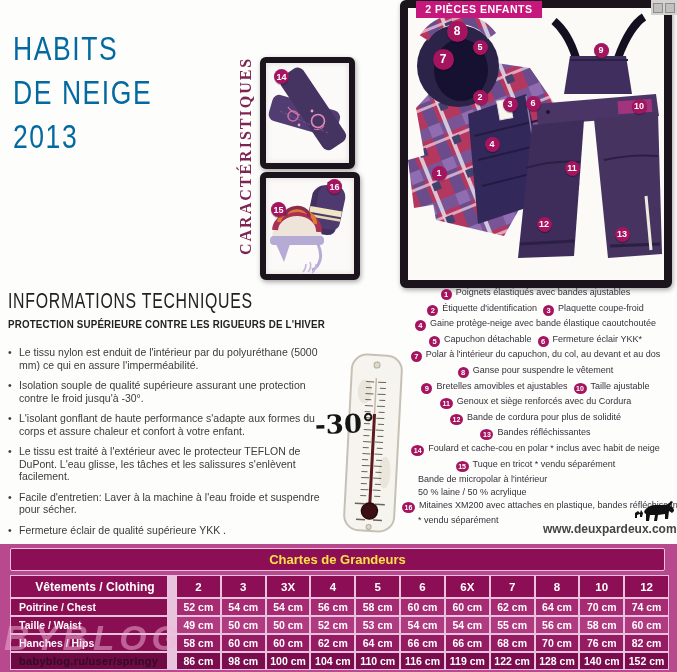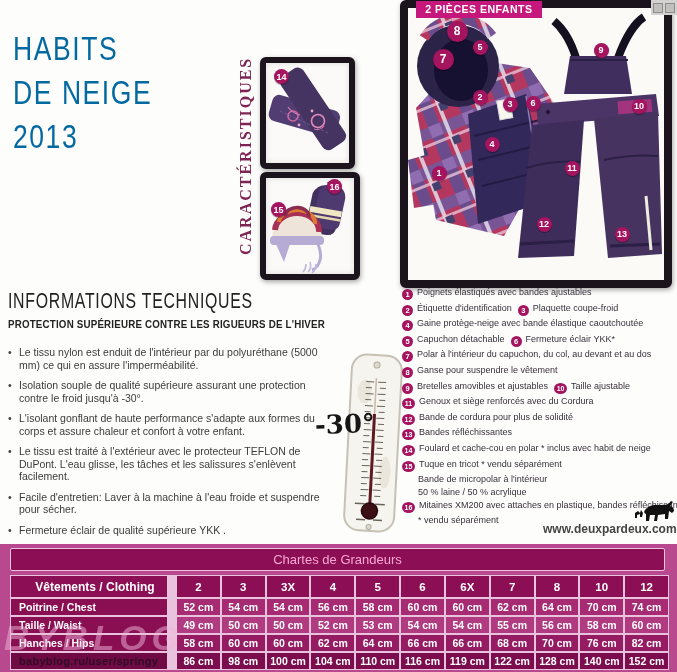--- a/index.html
+++ b/index.html
@@ -42,36 +42,36 @@
            color:#3b3b3b;margin-bottom:8px;max-width:318px;}
   .tech li::before{content:"•";position:absolute;left:0;top:0;color:#3b3b3b;}
 
   
   .thermo{position:absolute;left:332px;top:352px;transform:rotate(3deg);}
   .temp-label{position:absolute;left:315px;top:409px;font-family:"DejaVu Serif",serif;
               font-weight:bold;font-size:26px;color:#161616;z-index:3;transform:rotate(-2deg);}
 
   
   .features{position:absolute;left:402px;top:287px;width:273px;color:#37313a;}
-  .f-line{margin-bottom:2.6px;white-space:nowrap;font-size:9px;line-height:11px;}
+  .f-line{margin-bottom:2.6px;white-space:nowrap;font-size:9px;line-height:11px;text-align:center;}
   .f-num{display:inline-flex;align-items:center;justify-content:center;width:11px;height:11px;
          border-radius:50%;background:#a4145f;color:#fff;font-size:7.5px;font-weight:bold;
          margin-right:4px;vertical-align:-2px;}
   .f-num.two{width:13px;font-size:7px;}
   .f-text{margin-right:6px;}
   .f-extra{padding-left:16px;font-size:9px;line-height:10.5px;margin-bottom:2.2px;white-space:nowrap;}
 
   
   .website{position:absolute;left:543px;top:522px;font-size:12px;font-weight:bold;color:#454545;}
   .wolf{position:absolute;left:633px;top:500px;}
 
   
   .band{position:absolute;left:0;top:544px;width:677px;height:128px;background:#b8498f;}
   .chart-title{position:absolute;left:10px;top:4px;width:653px;height:21px;background:#8c0f55;
-               border:1px solid #e9c3de;color:#f9a8d4;font-size:13px;font-weight:normal;
+               border:1px solid #e9c3de;color:#fde047;font-size:13px;font-weight:bold;
                display:flex;align-items:center;justify-content:center;border-radius:2px;}
   .sg{position:absolute;left:10px;top:31px;width:657px;display:grid;
       grid-template-columns:156px 6px repeat(11,1fr);gap:2px;background:#e9c3de;
       border:1px solid #e9c3de;}
   .cell{display:flex;align-items:center;justify-content:center;color:#fff;font-weight:bold;}
   .c-head{height:21px;font-size:11.5px;background:#8c0f55;}
   .c-row{height:16px;font-size:10.5px;text-align:right;}
   .c-label{justify-content:flex-start;padding-left:8px;background:#8a0e52;}
   .c-label.c-head{justify-content:center;padding-left:12px;background:#8c0f55;font-size:12px;}
   .spacer{background:transparent;}

